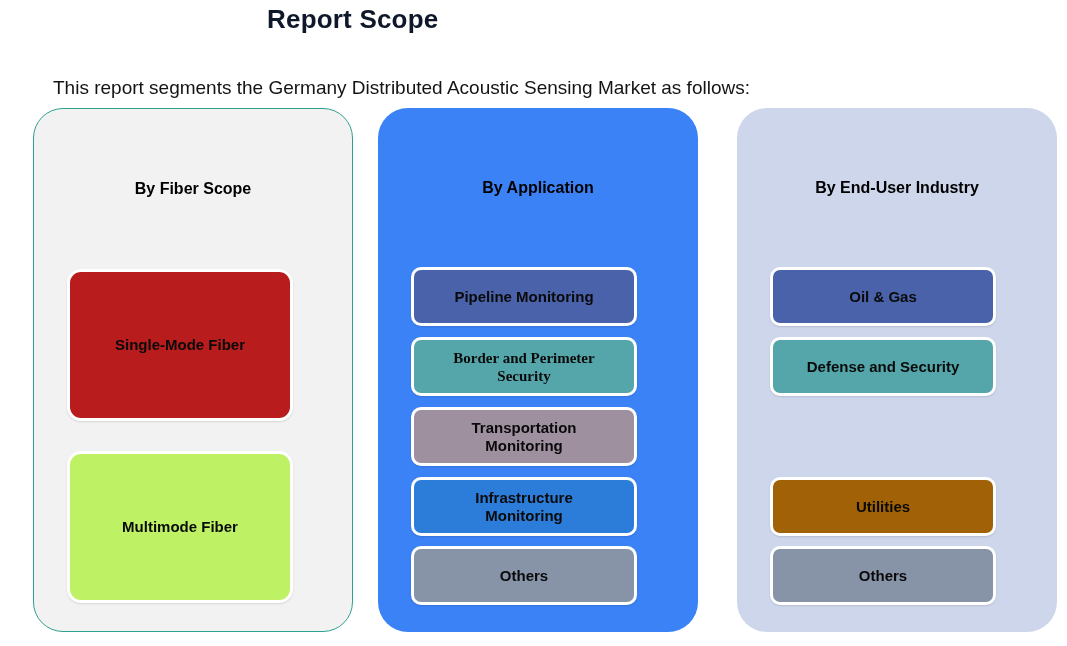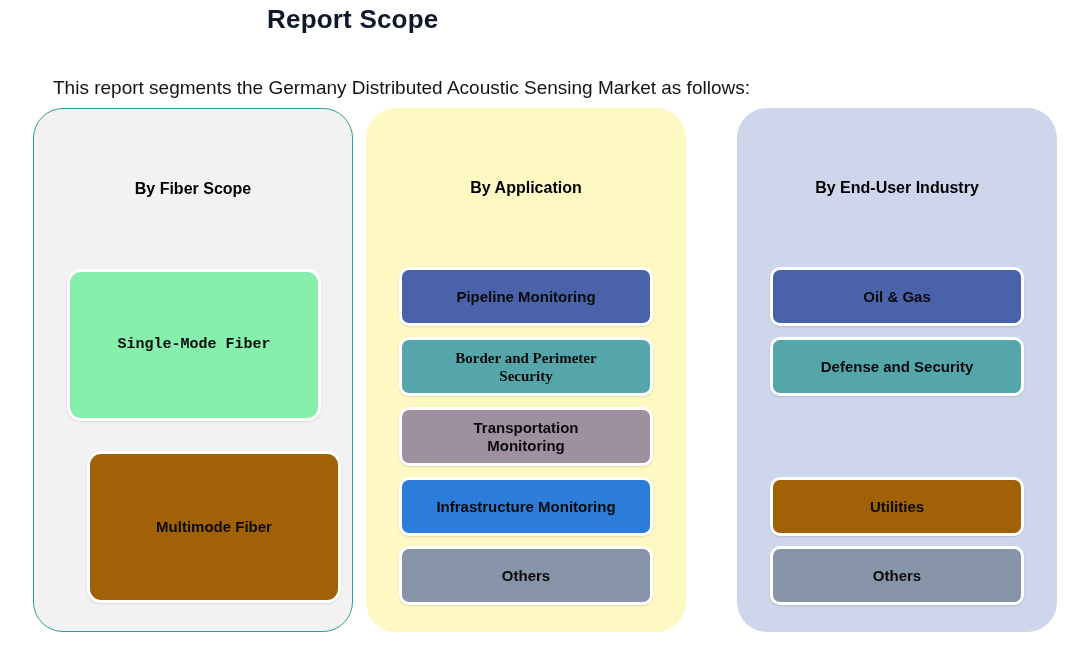--- a/index.html
+++ b/index.html
@@ -19,28 +19,28 @@
     position: absolute; left: 53px; top: 77px;
     font-size: 19px; color: #141414;
   }
   .col {
     position: absolute; top: 108px;
     width: 320px; height: 524px;
     border-radius: 30px;
     box-sizing: border-box;
   }
   .col-1 { left: 33px; background: #f2f2f2; border: 1px solid #2fa08f; }
-  .col-2 { left: 366px; background: #fef9c3; }
+  .col-2 { left: 378px; background: #3b82f6; }
   .col-3 { left: 705px; background: #cdd6eb; margin-left: 32px; }
   .col-header {
     position: absolute; top: 71px; left: 0; width: 100%;
     text-align: center; font-weight: bold; font-size: 16px; color: #000000;
   }
   .box {
-    position: absolute; left: 33px; width: 254px; height: 59px;
+    position: absolute; left: 33px; width: 226px; height: 59px;
     border: 3px solid #ffffff; border-radius: 10px;
     box-sizing: border-box;
     display: flex; align-items: center; justify-content: center;
     text-align: center;
     font-weight: bold; font-size: 15px; color: #0a0a0a;
     line-height: 1.2;
     padding: 0 32px;
     box-shadow: 0 1px 2px rgba(0,0,0,0.12);
   }
   .col-1 .box { height: 152px; border-radius: 14px; }
@@ -53,22 +53,22 @@
   .row-5 { top: 438px; }
 </style>
 </head>
 <body>
 
 <div class="title">Report Scope</div>
 <div class="subtitle">This report segments the Germany Distributed Acoustic Sensing Market as follows:</div>
 
 <div class="col col-1">
   <div class="col-header">By Fiber Scope</div>
-  <div class="box tall-1" style="background: #86efac; font-family: Liberation Mono, monospace;">Single-Mode Fiber</div>
-  <div class="box tall-2" style="background: #a16207; margin-left: 20px;">Multimode Fiber</div>
+  <div class="box tall-1" style="background: #b91c1c;">Single-Mode Fiber</div>
+  <div class="box tall-2" style="background: #bef264;">Multimode Fiber</div>
 </div>
 
 <div class="col col-2">
   <div class="col-header">By Application</div>
   <div class="box row-1" style="background: rgb(74, 98, 169);">Pipeline Monitoring</div>
   <div class="box row-2" style="background: rgb(85, 166, 170); font-family: Liberation Serif, serif;">Border and Perimeter Security</div>
   <div class="box row-4" style="background: rgb(43, 125, 217);">Infrastructure Monitoring</div>
   <div class="box row-3" style="background: rgb(158, 144, 159);">Transportation Monitoring</div>
   <div class="box row-5" style="background: rgb(135, 147, 167);">Others</div>
 </div>

